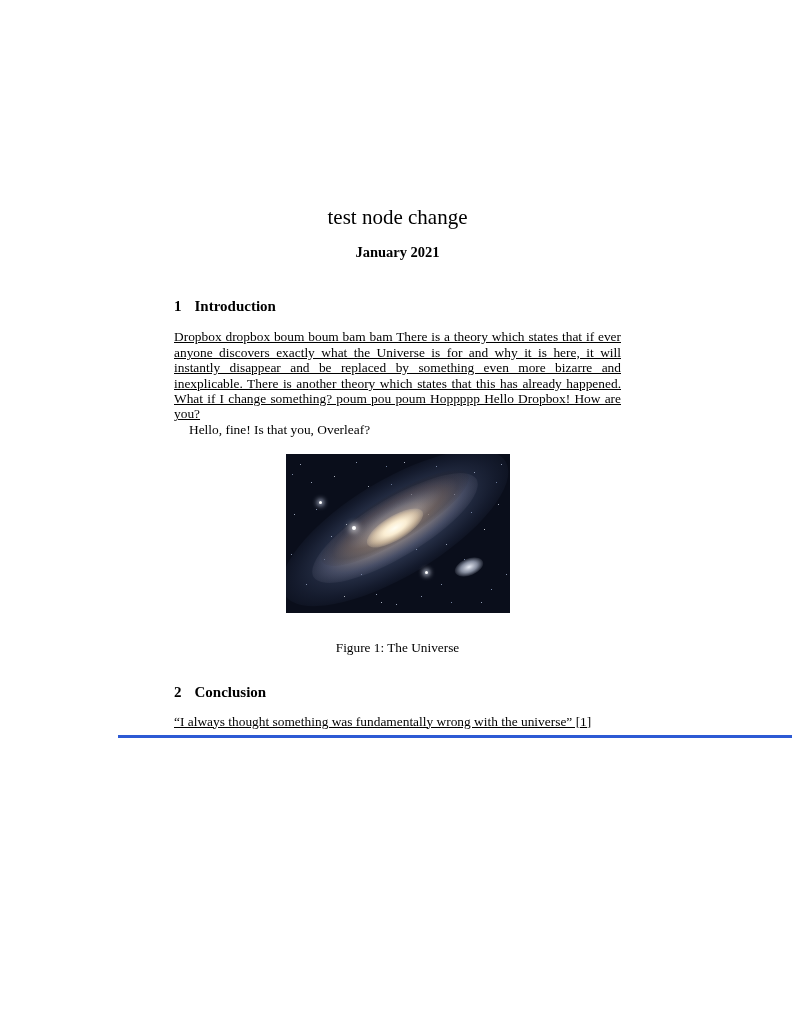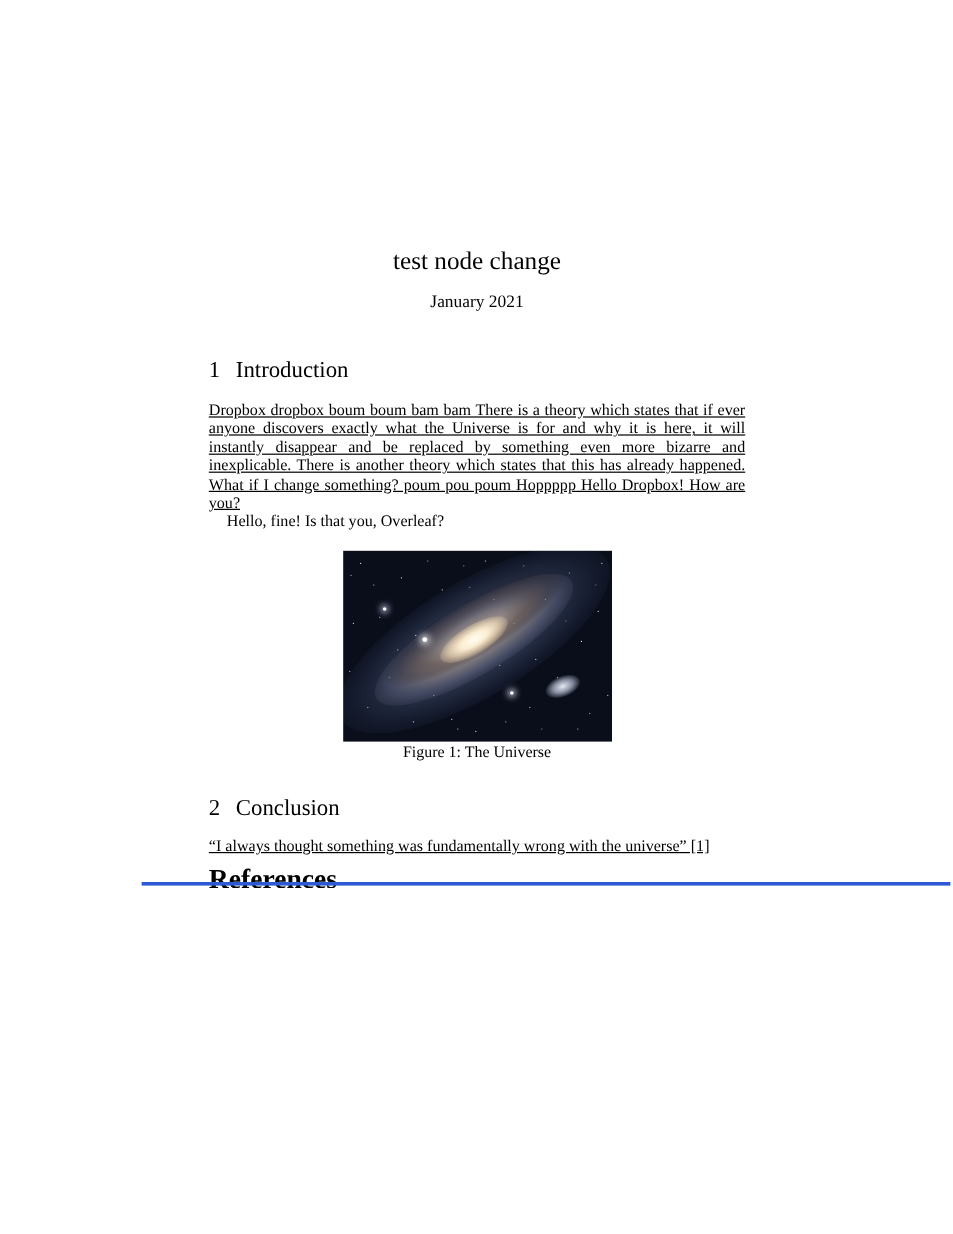--- a/index.html
+++ b/index.html
@@ -8,27 +8,27 @@
     position:relative;
     width:794px; height:740px;
     background:#ffffff;
     color:#000000;
     font-family:"Liberation Serif","DejaVu Serif",serif;
     overflow:hidden;
   }
   .content { padding:205px 173px 0 174px; }
   .doc-title { text-align:center; font-size:21px; font-weight:normal; line-height:1.2; }
   .author   { text-align:center; font-size:14px;  margin-top:27px; }
-  .date     { text-align:center; font-size:14.5px; margin-top:14px; }
-  .sec-head { font-size:19px; font-weight:normal; margin-top:37px; line-height:1.15; }
+  .date     { text-align:center; font-size:14.5px; margin-top:14px;font-weight:bold; }
+  .sec-head { font-size:15px; font-weight:bold; margin-top:37px; line-height:1.15; }
   .sec-num  { display:inline-block; margin-right:13px; }
   .body-par { font-size:13.4px; line-height:15.4px; margin-top:14px; text-align:justify;text-decoration:underline; }
   .indent-par { font-size:13.4px; line-height:15.4px; text-indent:15px; text-align:justify; }
   .fig { display:block; margin-top:17px; text-align:center; }
-  .caption { font-size:13.3px; margin-top:1px; text-align:center; }
+  .caption { font-size:13.3px; margin-top:27px; text-align:center; }
   .concl-head { margin-top:28px; }
   .quote-par { margin-top:12px; text-align:left; }
   .refs-head { font-size:23px; font-weight:bold; margin-top:8px; line-height:1.15; }
   .ref-item { display:flex; margin-top:14px; font-size:13.4px; line-height:15.4px; }
   .ref-label { width:24px; flex:none; }
   .ref-text i { font-style:italic; }
   .page-num { position:absolute; top:899px; left:0; right:0; text-align:center; font-size:13.5px; }
   .bottom-line { position:absolute; left:118px; right:2px; bottom:2px; height:3px; background:#2d5ad4; }
 
   

